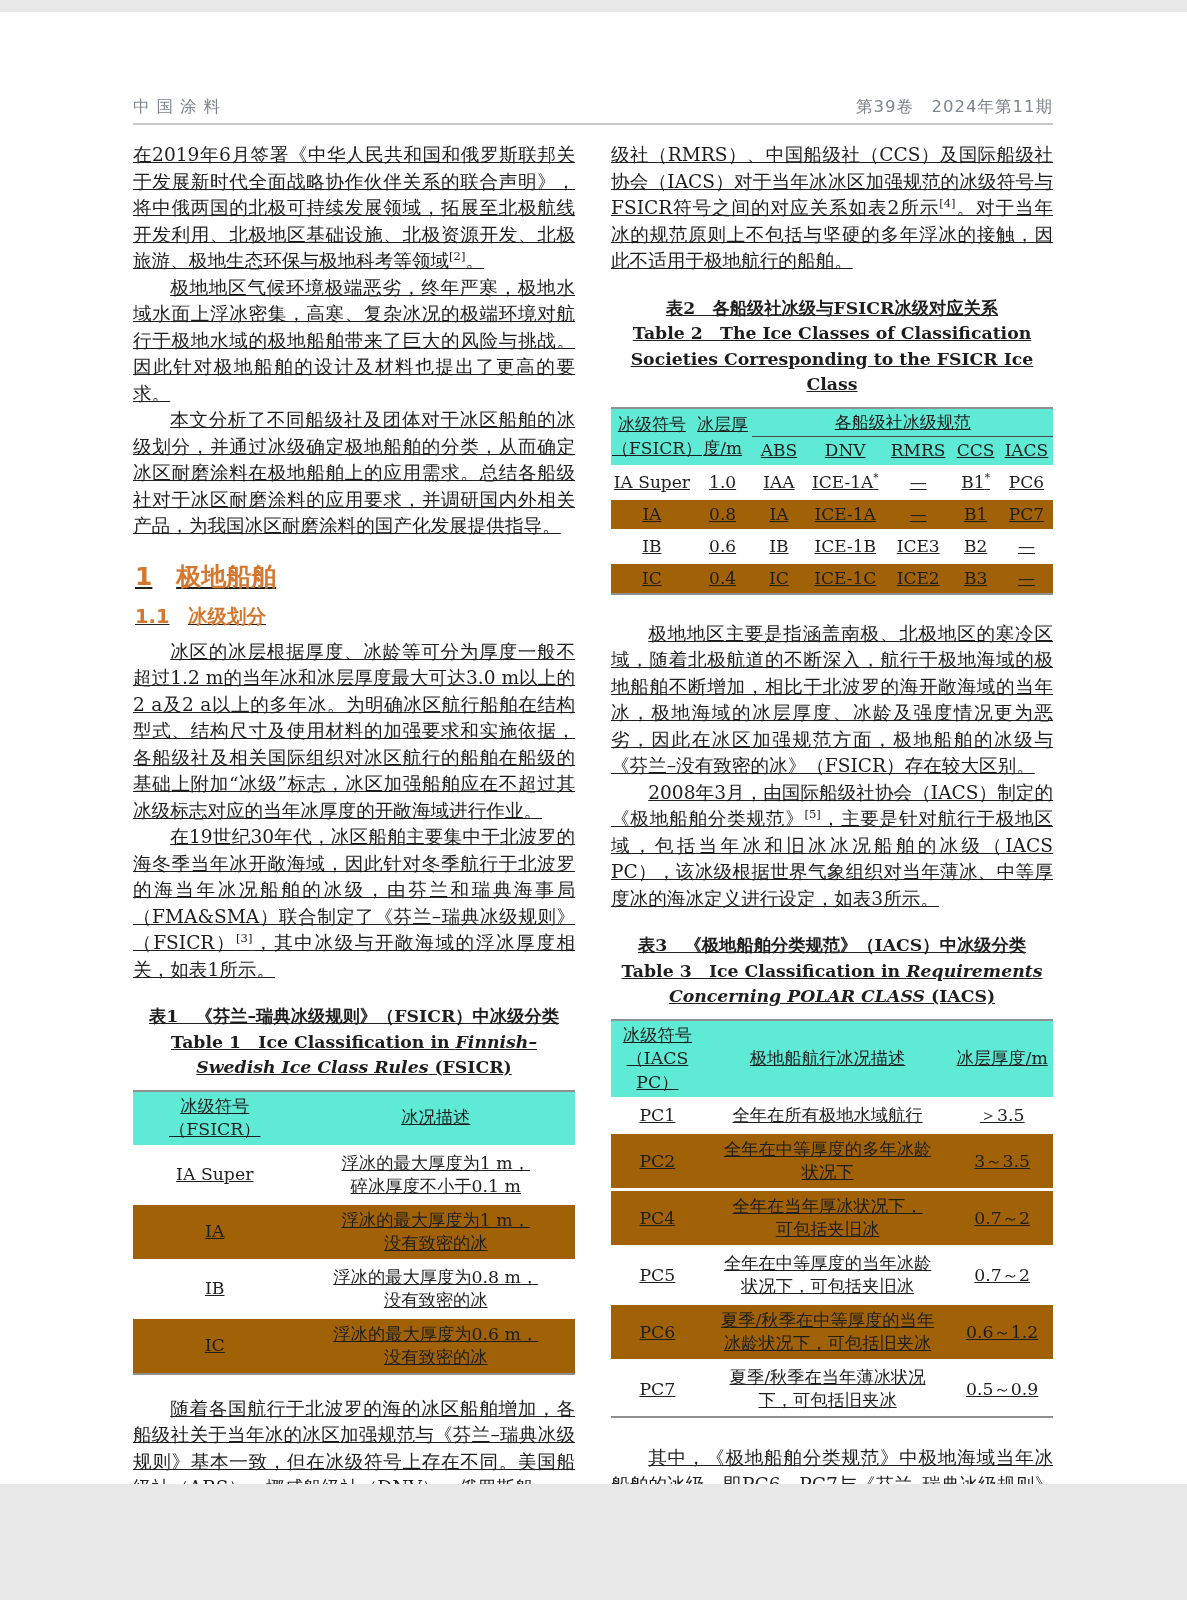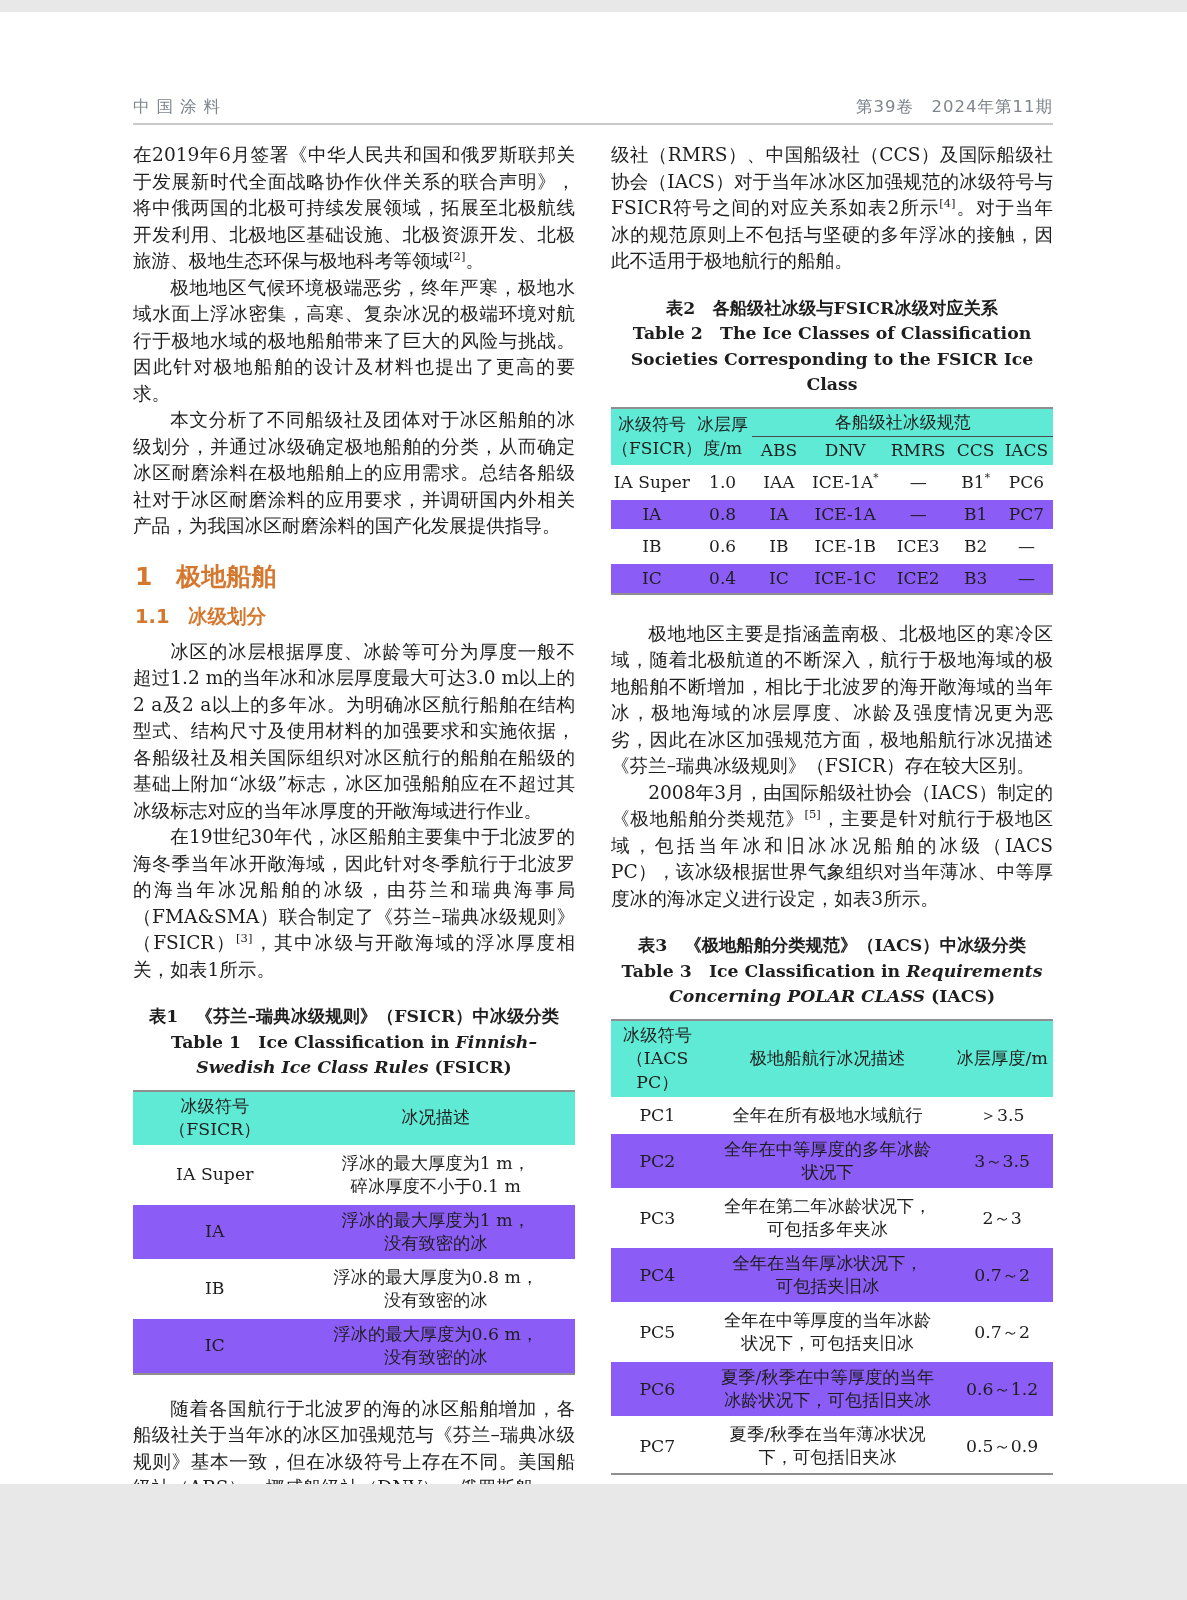--- a/index.html
+++ b/index.html
@@ -19,21 +19,21 @@
     display:flex; justify-content:space-between; align-items:flex-end;
     font-family:"DejaVu Sans", "Liberation Sans", sans-serif;
     font-size:16.5px; color:#7e858c;
     padding-bottom:5px;
     border-bottom:2px solid #c9c9c9;
   }
   .pagehead .journal { letter-spacing:7px; }
   .pagehead .issue { letter-spacing:1px; }
 
   
-  .columns { display:flex; gap:36px; margin-top:17px; height:1382px; overflow:hidden; }
+  .columns { display:flex; gap:36px; margin-top:17px; height:1382px; overflow:hidden;text-decoration:underline; }
   .col { width:445px; }
 
   p.body {
     margin:0; text-align:justify;
     font-size:18.6px; line-height:26.5px;
   }
   p.indent { text-indent:2em; }
   sup { font-size:0.62em; line-height:0; }
 
   h1.sec, h2.sec {
@@ -58,21 +58,21 @@
     font-size:17.3px;
   }
   thead th {
     background:#5eead4; font-weight:normal;
     padding:3px 2px; line-height:23.5px; text-align:center;
   }
   tbody td {
     text-align:center; padding:4px 2px; line-height:23px;
     border-top:3px solid #ffffff;
   }
-  tr.alt td { background:#8b5cf6; }
+  tr.alt td { background:#a16207; }
   th.grp { border-bottom:1.5px solid #4a4a4a; }
   .t2 { font-size:17px; }
   .t2 thead th { padding:2px 1px; }
   .t2 tbody td { padding:3px 1px; }
 
   
   .pagefoot {
     position:absolute; left:131px; top:1502px;
     display:flex; align-items:center;flex-direction:column;
   }
@@ -230,21 +230,21 @@
               <td>0.4</td>
               <td>IC</td>
               <td>ICE-1C</td>
               <td>ICE2</td>
               <td>B3</td>
               <td>—</td>
             </tr>
           </tbody>
         </table>
 
-        <p class="body indent" style="margin-top:26px;">极地地区主要是指涵盖南极、北极地区的寒冷区域，随着北极航道的不断深入，航行于极地海域的极地船舶不断增加，相比于北波罗的海开敞海域的当年冰，极地海域的冰层厚度、冰龄及强度情况更为恶劣，因此在冰区加强规范方面，极地船航行冰况描述《芬兰–瑞典冰级规则》（FSICR）存在较大区别。</p>
+        <p class="body indent" style="margin-top:26px;">极地地区主要是指涵盖南极、北极地区的寒冷区域，随着北极航道的不断深入，航行于极地海域的极地船舶不断增加，相比于北波罗的海开敞海域的当年冰，极地海域的冰层厚度、冰龄及强度情况更为恶劣，因此在冰区加强规范方面，极地船舶的冰级与《芬兰–没有致密的冰》（FSICR）存在较大区别。</p>
         <p class="body indent">2008年3月，由国际船级社协会（IACS）制定的《极地船舶分类规范》<sup>[5]</sup>，主要是针对航行于极地区域，包括当年冰和旧冰冰况船舶的冰级（IACS PC），该冰级根据世界气象组织对当年薄冰、中等厚度冰的海冰定义进行设定，如表3所示。</p>
 
         <div class="tbl-caption">
           <div>表3　《极地船舶分类规范》（IACS）中冰级分类</div>
           <div><span>Table 3　Ice Classification in </span><i>Requirements Concerning POLAR CLASS</i><span> (IACS)</span></div>
         </div>
 
         <table class="t3">
           <colgroup>
               <col style="width:21%">
@@ -267,28 +267,20 @@
                 </td>
               <td>＞3.5</td>
             </tr>
             <tr class="alt">
               <td>PC2</td>
               <td>
                   <div>全年在中等厚度的多年冰龄</div>
                   <div>状况下</div>
                 </td>
               <td>3～3.5</td>
-            </tr>
-            <tr>
-              <td>PC3</td>
-              <td>
-                  <div>全年在第二年冰龄状况下，</div>
-                  <div>可包括多年夹冰</div>
-                </td>
-              <td>2～3</td>
             </tr>
             <tr class="alt">
               <td>PC4</td>
               <td>
                   <div>全年在当年厚冰状况下，</div>
                   <div>可包括夹旧冰</div>
                 </td>
               <td>0.7～2</td>
             </tr>
             <tr>

